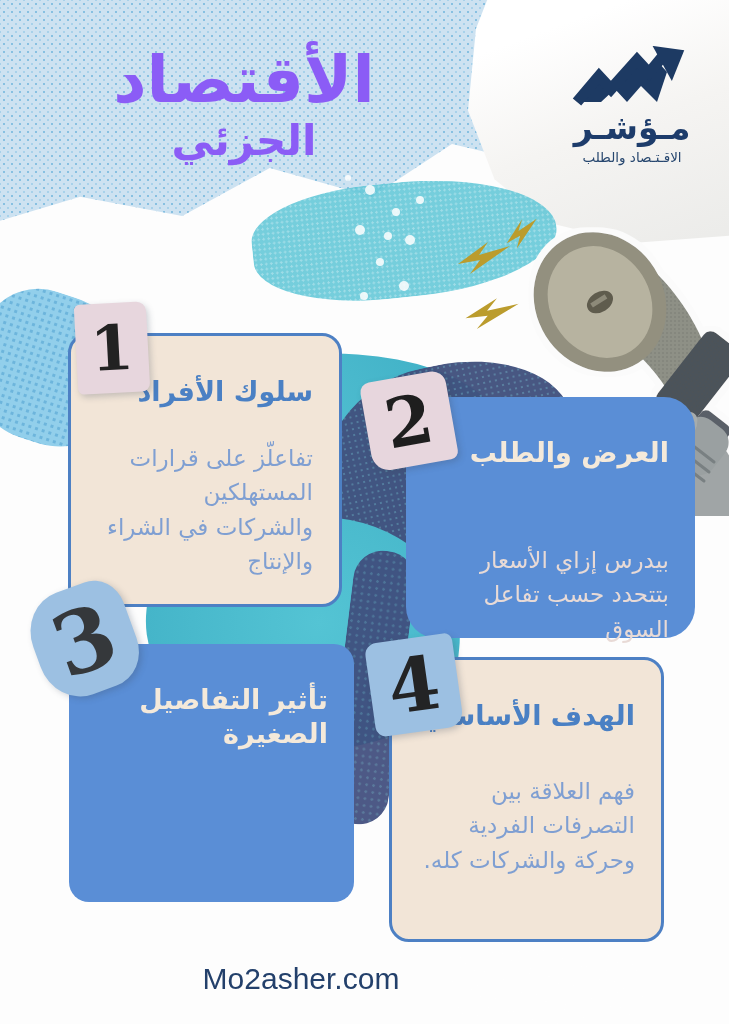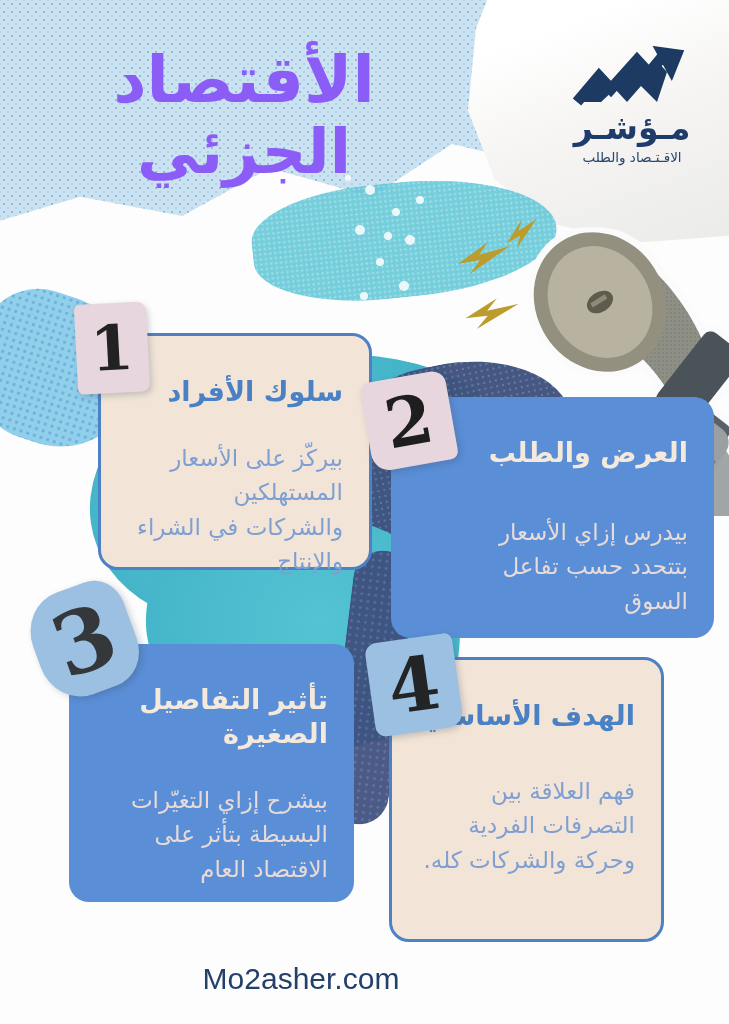--- a/index.html
+++ b/index.html
@@ -83,21 +83,21 @@
       16px 118px 0 1px #fff, 72px 22px 0 1px #fff, 40px 58px 0 1px #fff;
     opacity:.85;
   }
   
   .main-title {
     position:absolute; left:58px; top:44px; width:372px;
     text-align:center; color:#8b5cf6; font-weight:bold;
     direction:rtl; line-height:1.12;
   }
   .main-title .t1 { font-size:65px; }
-  .main-title .t2 { font-size:62px; }
+  .main-title .t2 { font-size:42px; }
   
   .logo {
     position:absolute; left:548px; top:46px; width:168px; text-align:center;
   }
   .logo svg { display:block; margin:0 auto; }
   .logo .wordmark {
     color:#1d3c6b; font-weight:bold; font-size:33px; line-height:1.1;
     direction:rtl; margin-top:2px;
   }
   .logo .tagline {
@@ -108,23 +108,23 @@
     position:absolute; border-radius:20px; direction:rtl;
     padding:20px 26px; white-space:pre-line;
   }
   .card .card-title { font-weight:bold; font-size:27px; line-height:1.25; margin-bottom:13px; white-space:pre-line; }
   .card .card-body  { font-size:23px; line-height:1.5; white-space:pre-line; }
   .card.beige { background:#f2e5d7; border:3px solid #4d80c4; }
   .card.beige .card-title { color:#4a80c4; }
   .card.beige .card-body  { color:#7f9fd2; }
   .card.blue { background:#5a8ed6; }
   .card.blue .card-title { color:#f4e9da; }
-  .card.blue .card-body  { color:#e8dad6; }
-  .card-1 { left:98px;  top:333px; width:274px; height:237px; }
-  .card-2 { left:391px; top:397px; width:323px; height:241px; }
+  .card.blue .card-body  { color:#e8dad6;margin-top:28px; }
+  .card-1 { left:68px;  top:333px; width:274px; height:274px; }
+  .card-2 { left:406px; top:397px; width:289px; height:241px;border-radius:31px; }
   .card-2 .card-title { margin-bottom:26px; }
   .card-3 { left:69px;  top:644px; width:285px; height:258px; }
   .card-4 { left:389px; top:657px; width:275px; height:285px; }
   .card-4 .card-title { margin-bottom:22px; }
   
   .sticker {
     position:absolute; display:flex; align-items:center; justify-content:center;
     font-family:"DejaVu Serif", serif; font-weight:bold;
     box-shadow:2px 3px 6px rgba(60,70,90,.25);
   }
@@ -217,39 +217,36 @@
 
       <path d="M204 300 L244 300 L244 252 C240 236 230 226 220 220 L198 238 C196 258 198 280 204 300 Z" fill="#a0a5a6"></path>
       <rect x="186" y="203" width="48" height="54" rx="17" transform="rotate(38 210 230)" fill="#9aa0a1"></rect>
       <path d="M193 222 L224 246 M188 232 L219 256 M185 243 L214 265" stroke="#798082" stroke-width="3" fill="none" stroke-linecap="round"></path>
       <ellipse cx="196" cy="210" rx="10" ry="15" transform="rotate(30 196 210)" fill="#a7acac"></ellipse>
     </g>
   </svg>
 
   <div class="card beige card-1">
     <div class="card-title">سلوك الأفراد</div>
-    <div class="card-body">بيركّز على الأسعار
+    <div class="card-body">تفاعلّز على قرارات
 المستهلكين
 والشركات في الشراء
 والإنتاج</div>
   </div>
 
   <div class="card blue card-2">
     <div class="card-title">العرض والطلب</div>
     <div class="card-body">بيدرس إزاي الأسعار
 بتتحدد حسب تفاعل
 السوق</div>
   </div>
 
   <div class="card blue card-3">
     <div class="card-title">تأثير التفاصيل
 الصغيرة</div>
-    <div class="card-body">بيشرح إزاي التغيّرات
-البسيطة بتأثر على
-الاقتصاد العام</div>
   </div>
 
   <div class="card beige card-4">
     <div class="card-title">الهدف الأساسي</div>
     <div class="card-body">فهم العلاقة بين
 التصرفات الفردية
 وحركة والشركات كله.</div>
   </div>
 
   <div class="sticker pink sticker-1">

